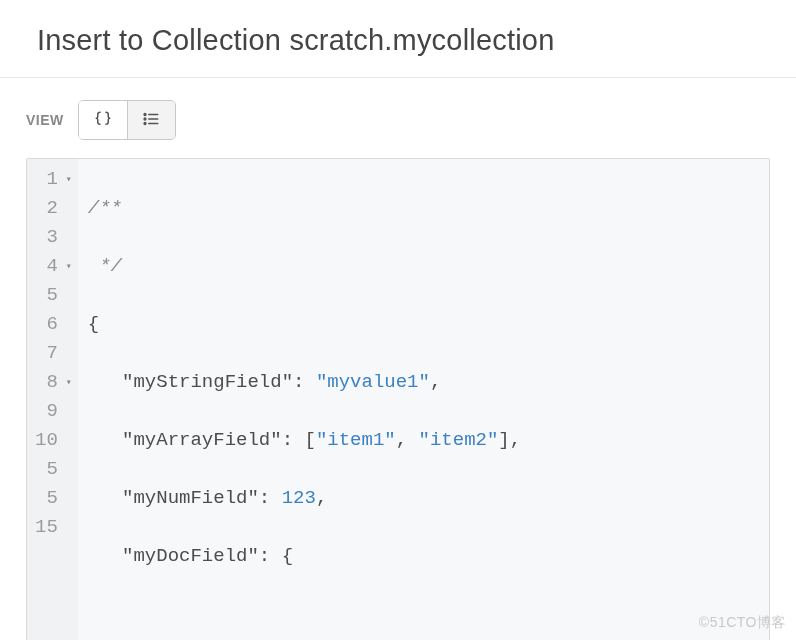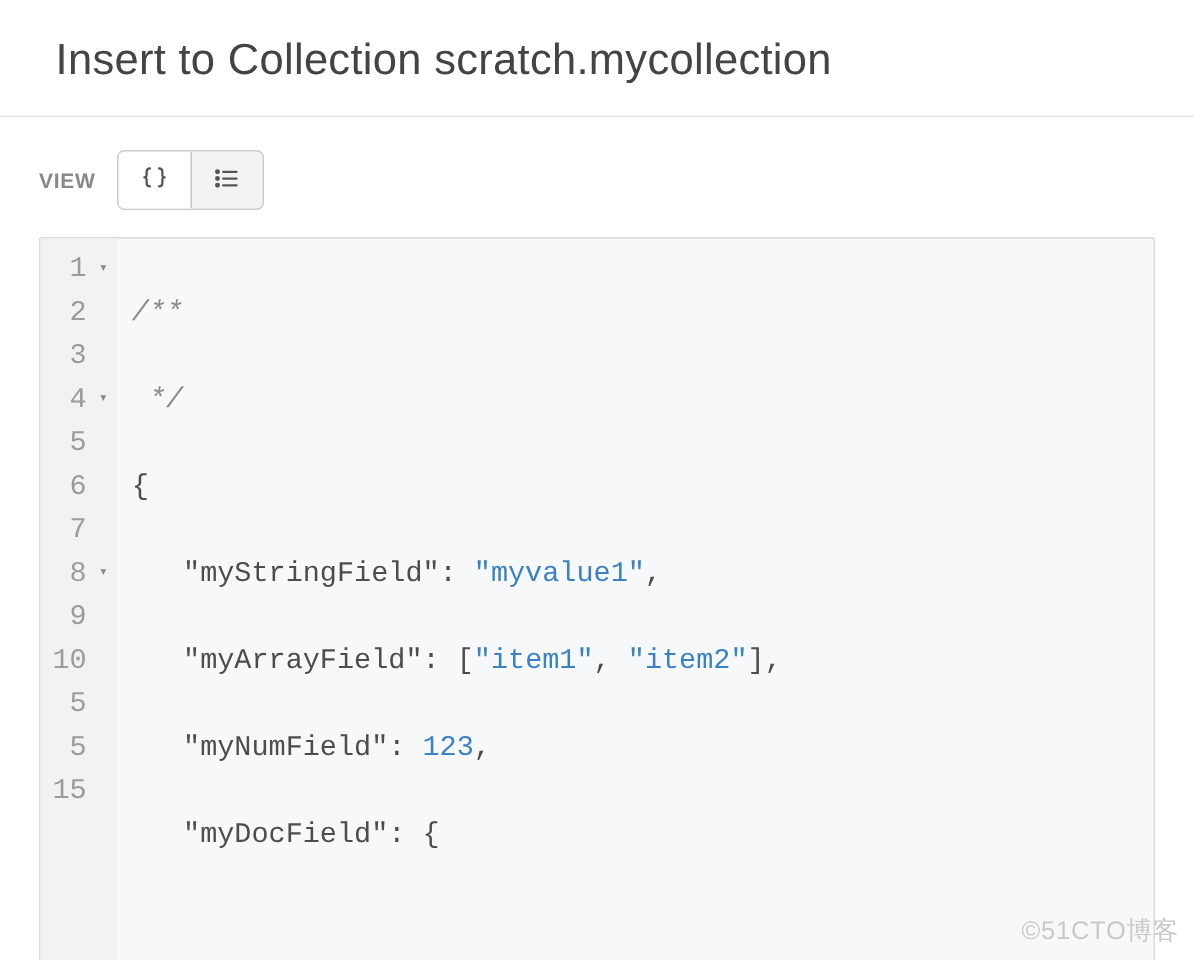--- a/index.html
+++ b/index.html
@@ -102,21 +102,21 @@
   .code .row { height: 29px; display: block; }
   .tok-comment { color: #8a8a8a; font-style: italic; }
   .tok-key { color: #4d4d4d; }
   .tok-string { color: #3b82c4; }
   .tok-number { color: #3b82c4; }
   .tok-punct { color: #4d4d4d; }
   .watermark {
     position: absolute;
     right: 10px;
     bottom: 8px;
-    font-size: 17px;
+    font-size: 14px;
     color: #c9c9c9;
     letter-spacing: 0.5px;
   }
 </style>
 </head>
 <body>
 
 <div class="title">Insert to Collection scratch.mycollection</div>
 <hr class="divider">
 

